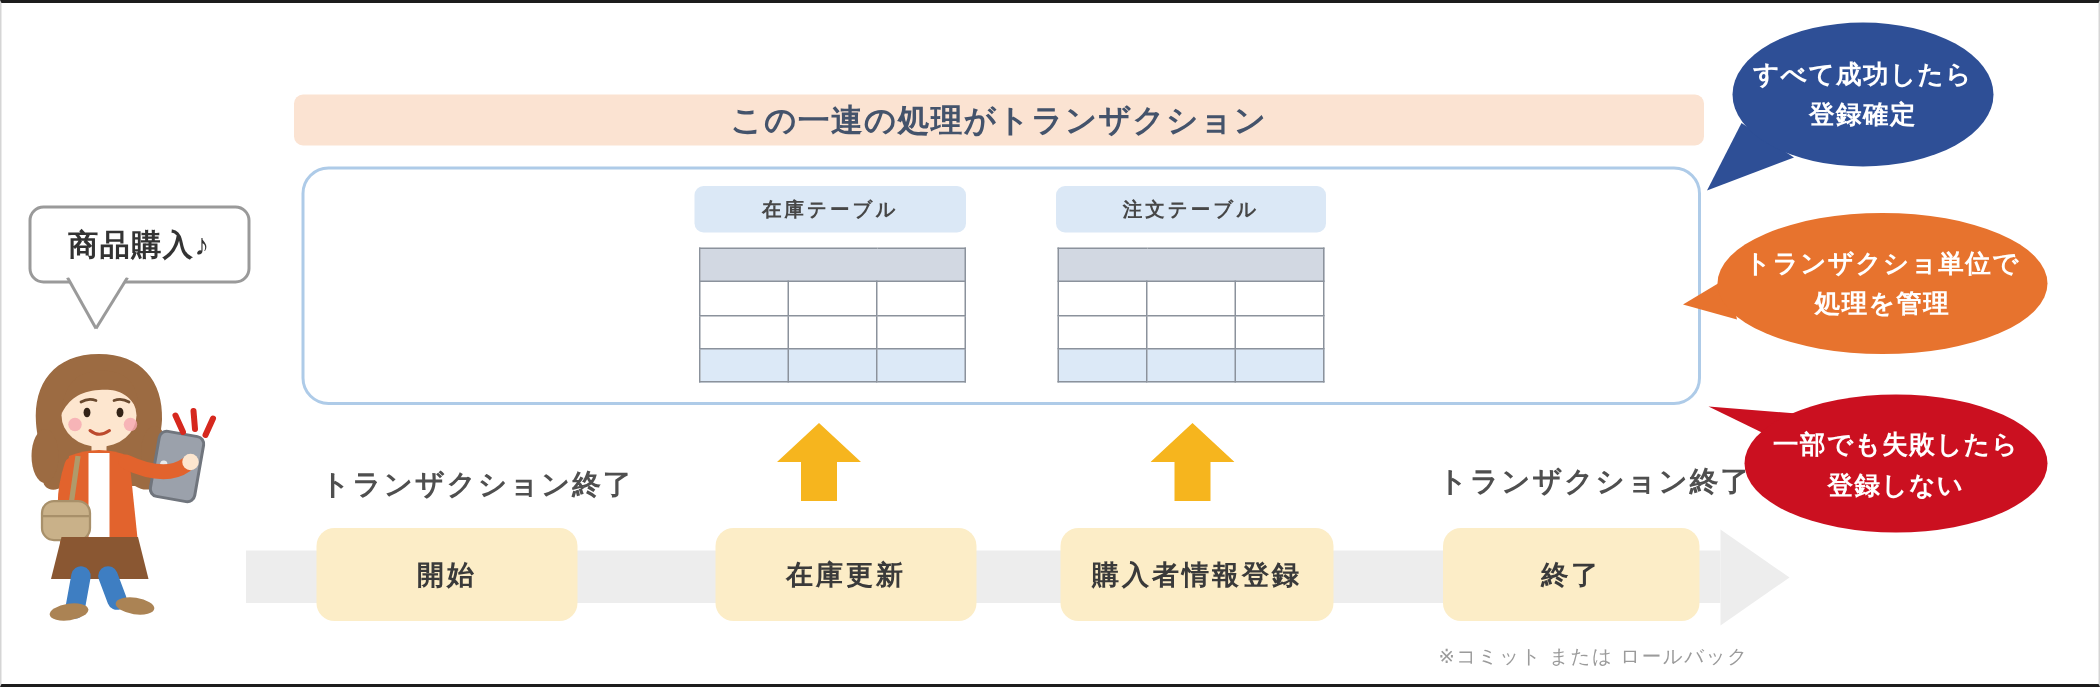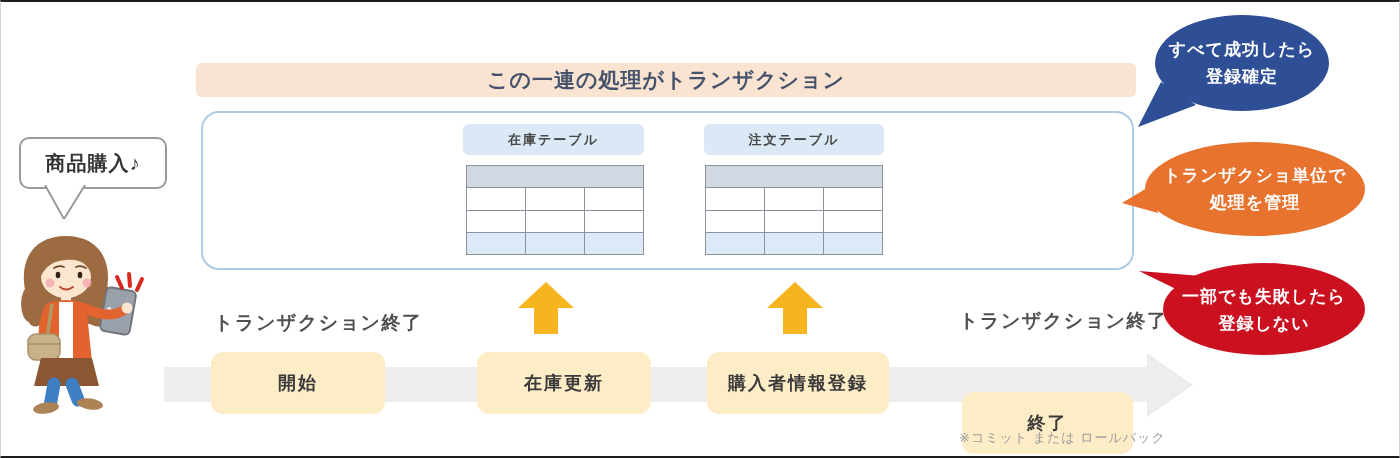--- a/index.html
+++ b/index.html
@@ -49,21 +49,21 @@
     border-left:46px solid #ededed; border-top:32px solid transparent; border-bottom:32px solid transparent;
   }
   .step-box {
     position:absolute; top:350px; height:62px; background:#fcedc7; border-radius:12px;
     display:flex; align-items:center; justify-content:center;
     font-size:18px; font-weight:700; color:#3a3a3a; letter-spacing:2px; z-index:2;
   }
   #step-0 { left:210px; width:174px; }
   #step-1 { left:476px; width:174px; }
   #step-2 { left:706px; width:182px; }
-  #step-3 { left:961px; width:171px;margin-top:40px; }
+  #step-3 { left:961px; width:171px; }
   .flow-label {
     position:absolute; font-size:19px; font-weight:700; color:#4f4f4f; letter-spacing:1.5px; z-index:2;
   }
   #flow-label-start { left:213px; top:308px; }
   #flow-label-end { left:958px; top:306px; }
   .footnote {
     position:absolute; left:958px; top:427px; font-size:13px; color:#9b9b9b; letter-spacing:1px; z-index:2;
   }
   
   .purchase-bubble {

